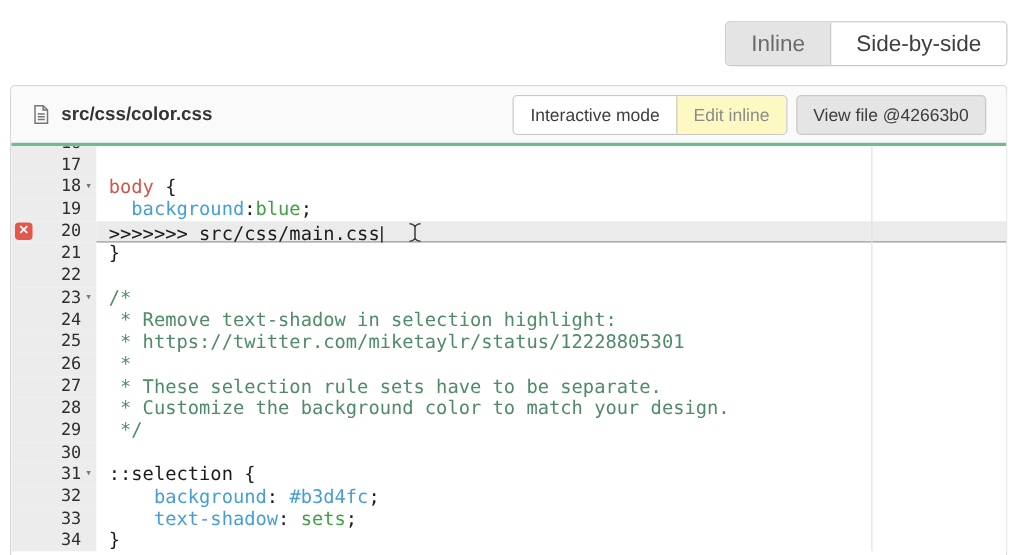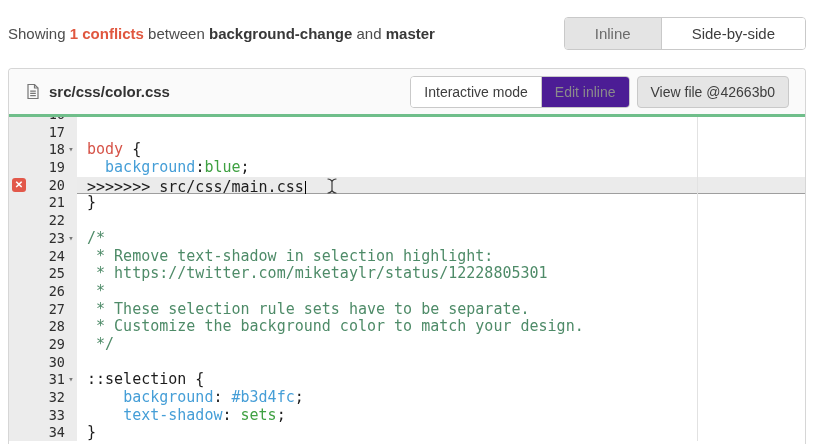--- a/index.html
+++ b/index.html
@@ -14,36 +14,36 @@
   *{margin:0;padding:0;box-sizing:border-box;}
   html,body{width:816px;height:444px;overflow:hidden;background:#fff;
     font-family:"Liberation Sans",sans-serif;color:#444;}
   
   .topbar{position:relative;height:68px;background:#fff;}
   .summary{position:absolute;left:8px;top:25px;font-size:15px;color:#4c4c4c;white-space:nowrap;}
   .summary .b{font-weight:bold;color:#383838;}
   .summary .red{font-weight:bold;color:var(--accent-red);}
   .seg-group{display:inline-flex;border:1px solid #c9c9c9;border-radius:4px;overflow:hidden;background:#fff;}
   .seg-group button{appearance:none;border:none;background:#fff;font-family:"Liberation Sans",sans-serif;
-    font-size:15px;color:#3d3d3d;padding:8px 30px;cursor:pointer;line-height:1;}
+    font-size:18px;color:#3d3d3d;padding:8px 20px;cursor:pointer;line-height:1;}
   .seg-group button + button{border-left:1px solid #c9c9c9;}
   .seg-group button.sel{background:#e4e4e4;color:#6b6b6b;}
   .view-toggle{position:absolute;right:10px;top:17px;}
   
   .panel{position:absolute;left:8px;right:10px;top:68px;bottom:0;
     border:1px solid #d6d6d6;border-bottom:none;border-radius:4px 4px 0 0;background:#fff;}
   .panel-header{height:48px;display:flex;align-items:center;padding:0 16px;
     background:#fafafa;border-bottom:3px solid var(--green-border);border-radius:4px 4px 0 0;}
   .file-icon{display:inline-flex;margin-right:8px;color:#767676;}
   .filename{font-weight:bold;font-size:15px;color:#333;}
   .header-actions{margin-left:auto;display:flex;align-items:center;gap:7px;}
   .header-actions .seg-group button,.btn{font-size:14px;padding:8px 13px;}
   .btn{appearance:none;font-family:"Liberation Sans",sans-serif;background:#e5e5e5;color:#3d3d3d;
     border:1px solid #c9c9c9;border-radius:4px;cursor:pointer;line-height:1;}
-  .header-actions .seg-group button.sel{background:#4c1d95;color:#8b8b8b;}
+  .header-actions .seg-group button.sel{background:#fef9c3;color:#8b8b8b;}
   
   .editor{position:relative;height:calc(100% - 51px);overflow:hidden;background:#fff;
     font-family:"DejaVu Sans Mono",monospace;font-size:15px;cursor:text;}
   .lines{margin-top:-11px;}
   .code-line{display:flex;height:17.7px;line-height:17.7px;}
   .gutter{flex:none;width:68px;background:#ececec;position:relative;display:flex;
     align-items:center;justify-content:flex-end;}
   .lnum{font-size:13.5px;color:#2e2e2e;text-align:right;}
   .foldslot{width:12px;font-size:9px;color:#777;text-align:center;flex:none;}
   .marker{position:absolute;left:3px;top:1px;width:14px;height:14px;background:var(--marker-red);
@@ -56,28 +56,20 @@
   .tk-val{color:var(--val);}
   .tk-com{color:var(--com);}
   .caret{display:inline-block;width:1.5px;height:13px;background:#000;vertical-align:-2px;margin-left:1px;}
   .ibeam{display:inline-block;vertical-align:-3px;margin-left:20px;}
   .v-divider{position:absolute;top:0;bottom:0;left:688px;width:1px;background:#e2e2e2;}
 </style>
 </head>
 <body>
 
 <div class="topbar">
-  <div class="summary">
-    <span>Showing</span>
-    <span class="red">1 conflicts</span>
-    <span>between</span>
-    <span class="b">background-change</span>
-    <span>and</span>
-    <span class="b">master</span>
-  </div>
   <div class="seg-group view-toggle">
     <button class="sel">Inline</button>
     <button>Side-by-side</button>
   </div>
 </div>
 
 <div class="panel">
   <div class="panel-header">
     <span class="file-icon">
       <svg width="16" height="17" viewBox="0 0 16 17" fill="none" stroke="currentColor" stroke-width="1.2">

